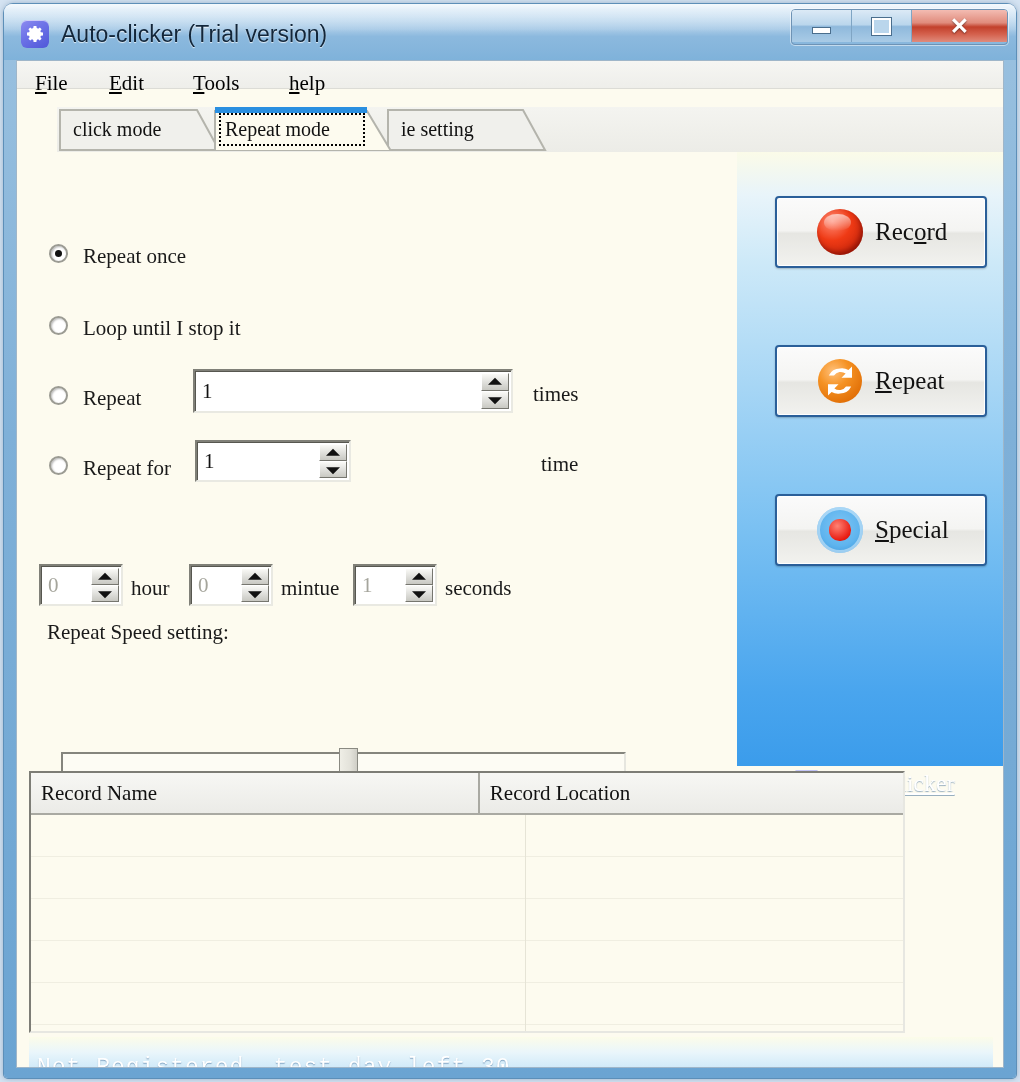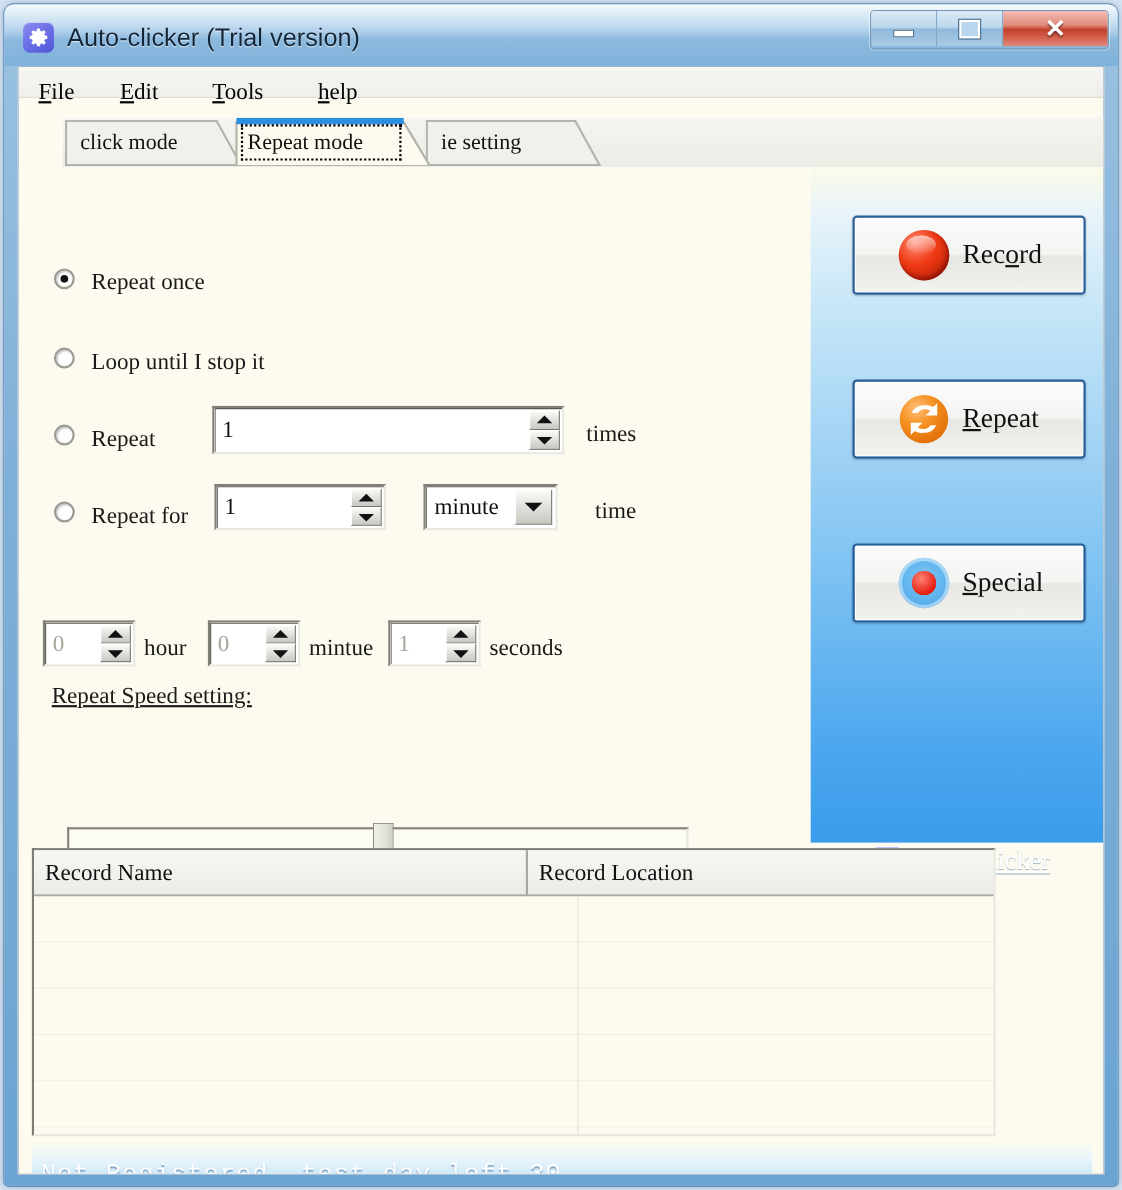--- a/index.html
+++ b/index.html
@@ -307,24 +307,20 @@
         <span class="val">1</span>
         <span class="btns">
           <div>
               <i class="arrow-up"></i>
             </div>
           <div>
               <i class="arrow-dn"></i>
             </div>
         </span>
       </div>
-      <div class="combo" style="left:368px;top:288px;width:122px;height:42px;">
-        <span class="val">minute</span>
-        <span class="drop"></span>
-      </div>
       <span class="plainlabel" style="left:524px;top:300px;">time</span>
 
 
       <div class="spin disabled" style="left:22px;top:412px;width:84px;height:42px;">
         <span class="val">0</span>
         <span class="btns">
           <div>
               <i class="arrow-up"></i>
             </div>
           <div>
@@ -353,21 +349,21 @@
           <div>
               <i class="arrow-up"></i>
             </div>
           <div>
               <i class="arrow-dn"></i>
             </div>
         </span>
       </div>
       <span class="plainlabel" style="left:428px;top:424px;">seconds</span>
 
-      <span class="plainlabel" style="left:30px;top:468px;text-decoration:underline;">Repeat Speed setting:</span>
+      <span class="plainlabel" style="left:30px;top:468px;">Repeat Speed setting:</span>
       <div id="slider-track"></div>
       <div id="slider-thumb"></div>
       <div>
         <i class="tick" style="left:48px;"></i>
         <i class="tick" style="left:103px;"></i>
         <i class="tick" style="left:158px;"></i>
         <i class="tick" style="left:213px;"></i>
         <i class="tick" style="left:268px;"></i>
         <i class="tick" style="left:323px;"></i>
         <i class="tick" style="left:378px;"></i>

